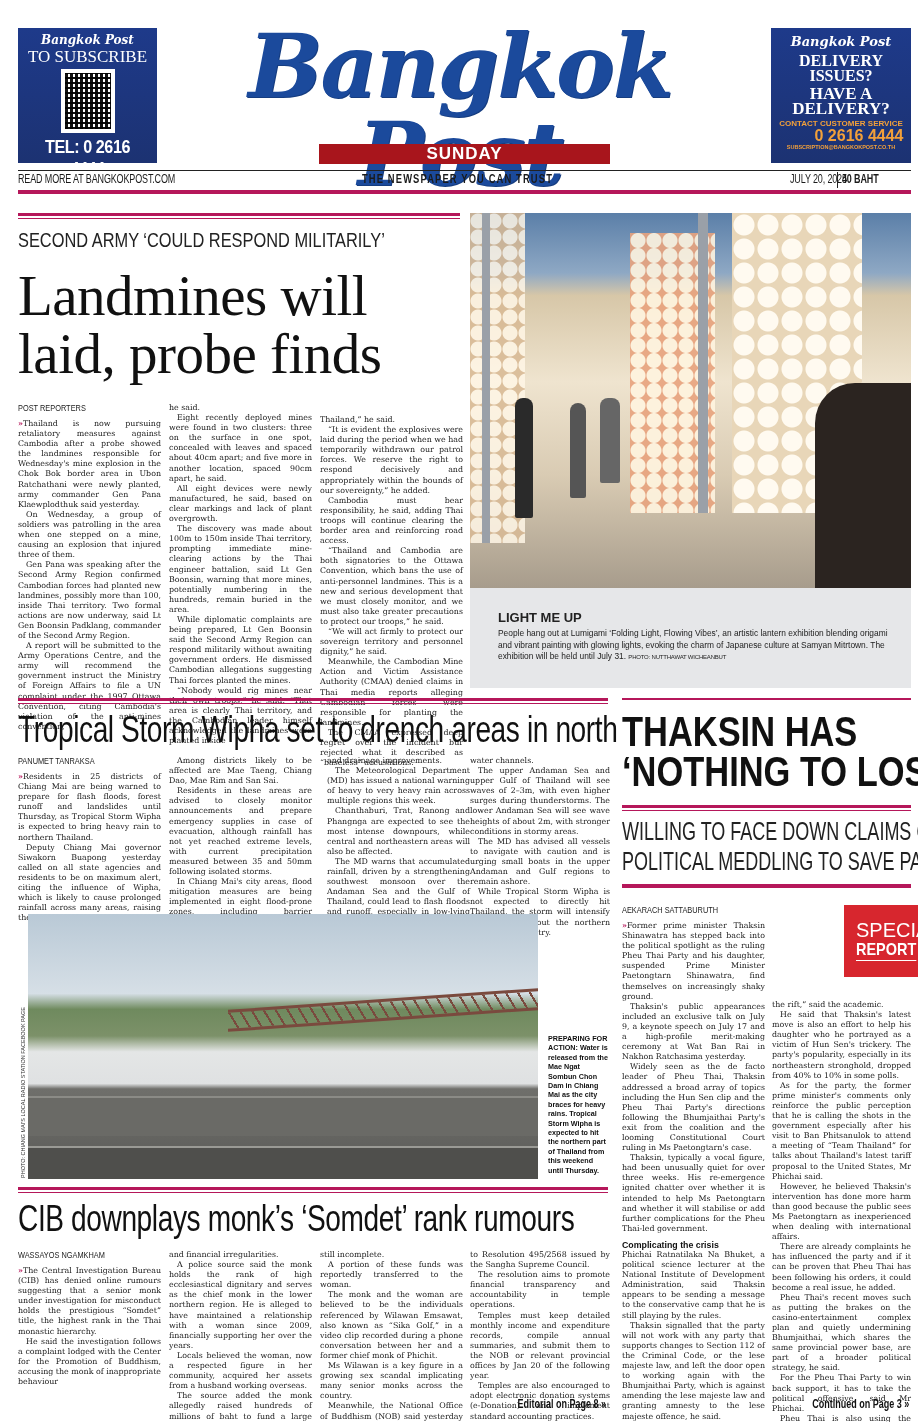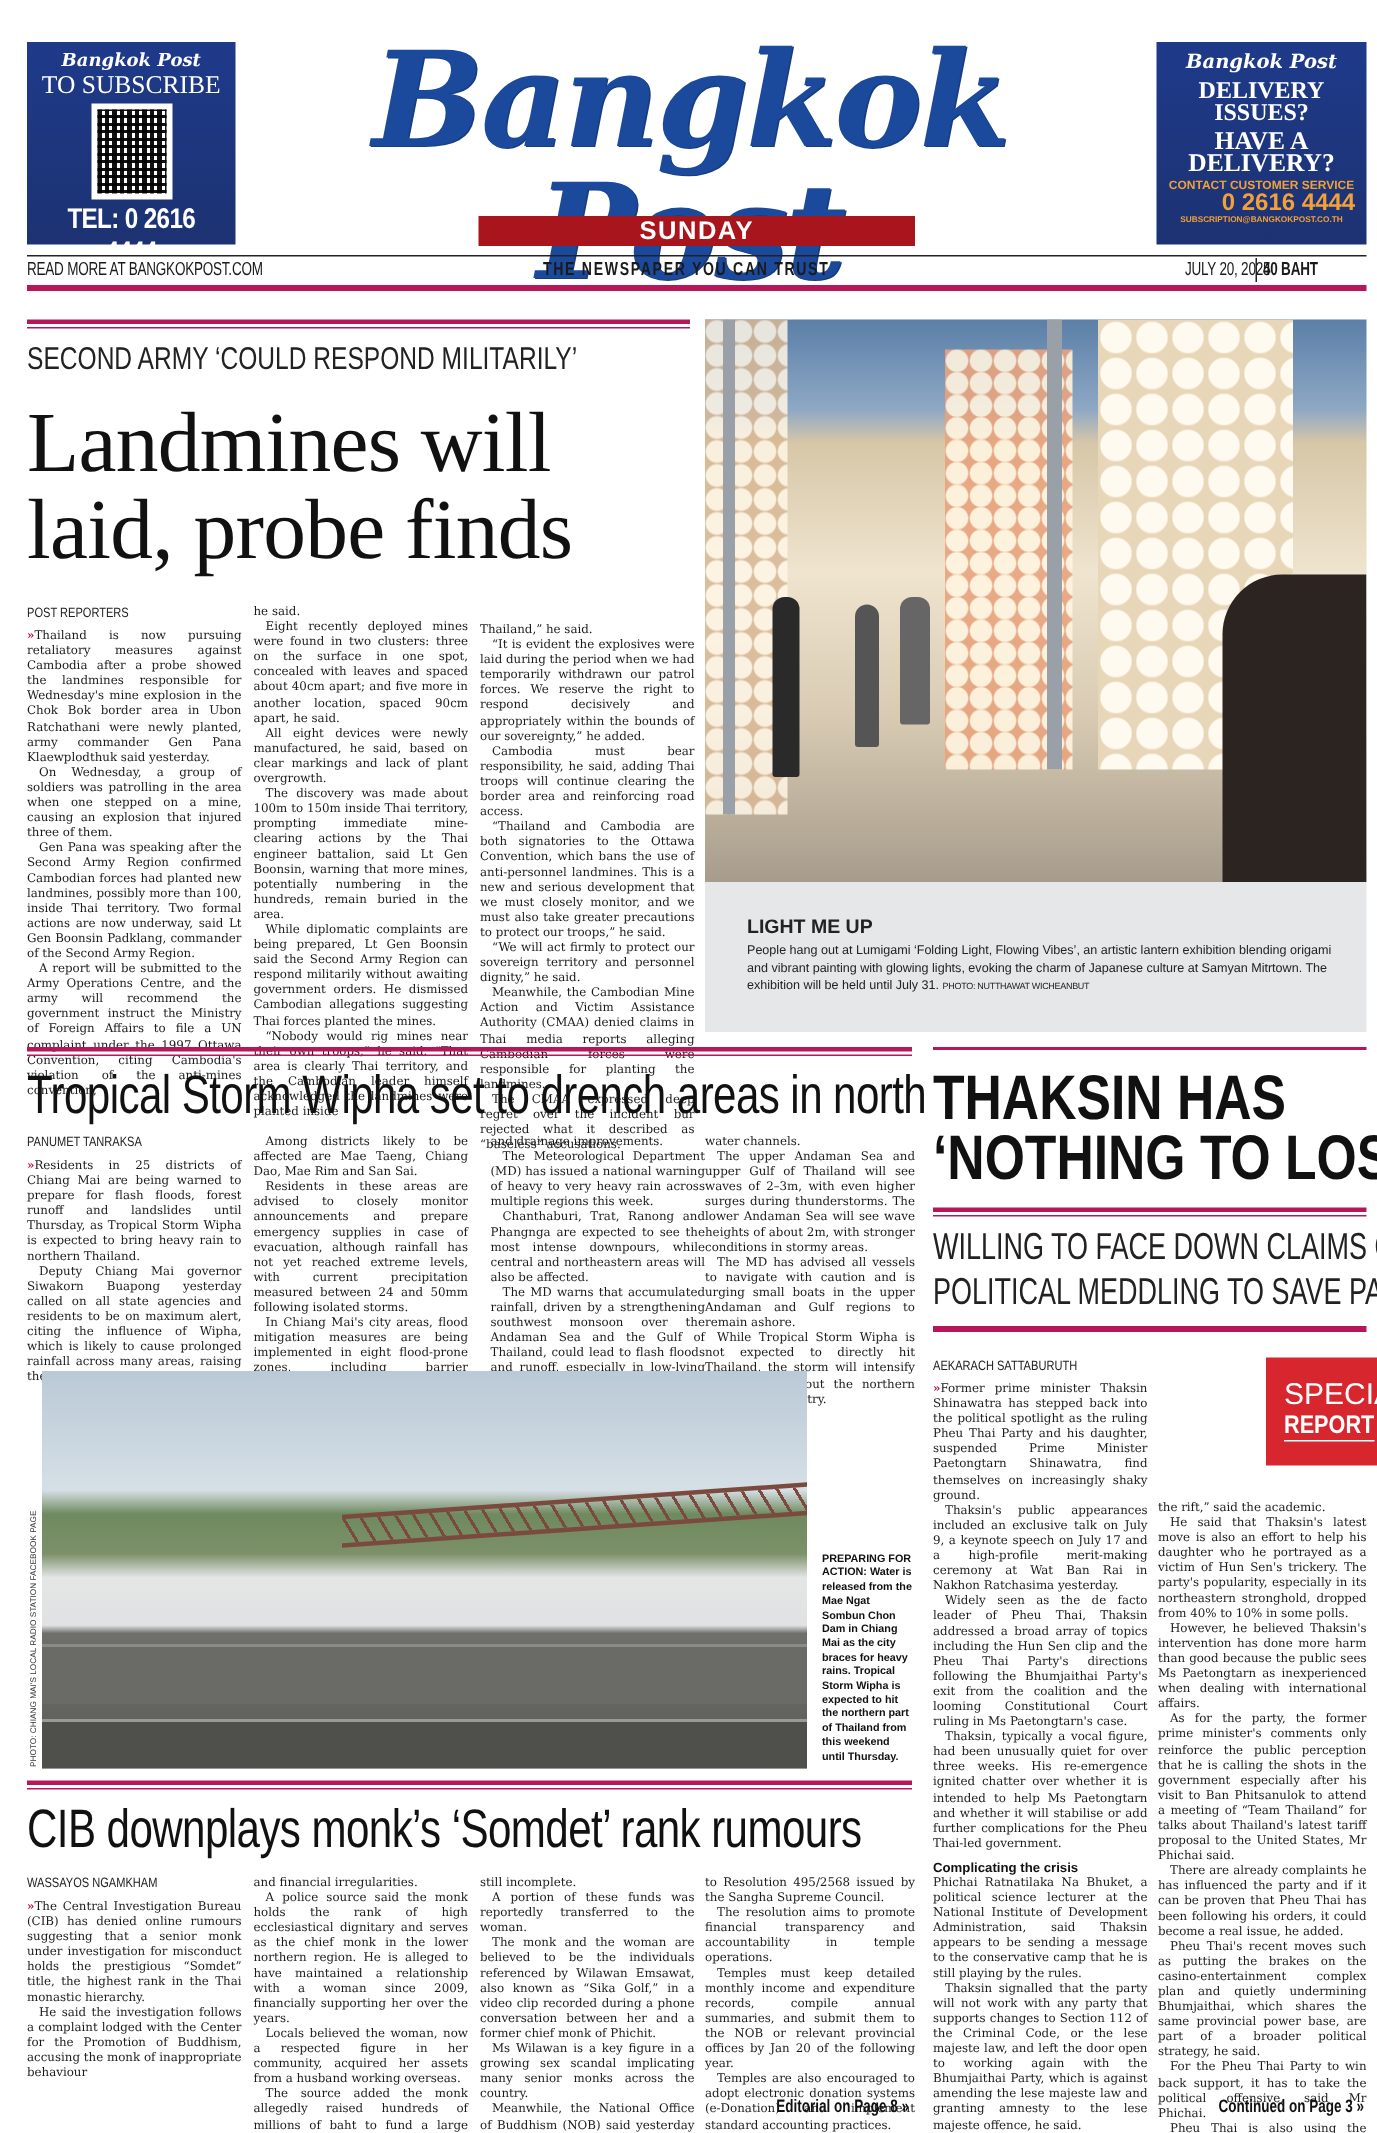--- a/index.html
+++ b/index.html
@@ -142,21 +142,21 @@
 <div class="abs accent-bar-thin" style="left:18px;top:703px;width:590px;"></div>
 <div class="abs hed-sans" style="left:18px;top:709px;">Tropical Storm Wipha set to drench areas in north</div>
 <div class="abs byline" style="left:18px;top:756px;">PANUMET TANRAKSA</div>
 
 <div class="abs col" style="left:18px;top:772px;width:143px;">
   <p class="first"><span class="chev">»</span><span>Residents in 25 districts of Chiang Mai are being warned to prepare for flash floods, forest runoff and landslides until Thursday, as Tropical Storm Wipha is expected to bring heavy rain to northern Thailand.</span></p>
   <p>Deputy Chiang Mai governor Siwakorn Buapong yesterday called on all state agencies and residents to be on maximum alert, citing the influence of Wipha, which is likely to cause prolonged rainfall across many areas, raising the risk of natural disasters.</p>
 </div>
 <div class="abs col" style="left:169px;top:756px;width:143px;">
   <p>Among districts likely to be affected are Mae Taeng, Chiang Dao, Mae Rim and San Sai.</p>
-  <p>Residents in these areas are advised to closely monitor announcements and prepare emergency supplies in case of evacuation, although rainfall has not yet reached extreme levels, with current precipitation measured between 24 and 50mm following isolated storms.</p>
+  <p>Residents in these areas are advised to closely monitor announcements and prepare emergency supplies in case of evacuation, although rainfall has not yet reached extreme levels, with current precipitation measured between 35 and 50mm following isolated storms.</p>
   <p>In Chiang Mai's city areas, flood mitigation measures are being implemented in eight flood-prone zones, including barrier modifications, pump installations, road surface adjustments</p>
 </div>
 <div class="abs col" style="left:327px;top:756px;width:143px;">
   <p class="first">and drainage improvements.</p>
   <p>The Meteorological Department (MD) has issued a national warning of heavy to very heavy rain across multiple regions this week.</p>
   <p>Chanthaburi, Trat, Ranong and Phangnga are expected to see the most intense downpours, while central and northeastern areas will also be affected.</p>
   <p>The MD warns that accumulated rainfall, driven by a strengthening southwest monsoon over the Andaman Sea and the Gulf of Thailand, could lead to flash floods and runoff, especially in low-lying areas and near foothills or</p>
 </div>
 <div class="abs col" style="left:470px;top:756px;width:140px;">
   <p class="first">water channels.</p>
@@ -228,20 +228,20 @@
   <p>Widely seen as the de facto leader of Pheu Thai, Thaksin addressed a broad array of topics including the Hun Sen clip and the Pheu Thai Party's directions following the Bhumjaithai Party's exit from the coalition and the looming Constitutional Court ruling in Ms Paetongtarn's case.</p>
   <p>Thaksin, typically a vocal figure, had been unusually quiet for over three weeks. His re-emergence ignited chatter over whether it is intended to help Ms Paetongtarn and whether it will stabilise or add further complications for the Pheu Thai-led government.</p>
   <div class="crosshead" style="margin-top:6px;">Complicating the crisis</div>
   <p class="first">Phichai Ratnatilaka Na Bhuket, a political science lecturer at the National Institute of Development Administration, said Thaksin appears to be sending a message to the conservative camp that he is still playing by the rules.</p>
   <p>Thaksin signalled that the party will not work with any party that supports changes to Section 112 of the Criminal Code, or the lese majeste law, and left the door open to working again with the Bhumjaithai Party, which is against amending the lese majeste law and granting amnesty to the lese majeste offence, he said.</p>
   <p>“It's his way of telling the conservative bloc that between the People's Party (PP) and the Bhumjaithai Party, he'd still rather work with Bhumjaithai despite</p>
 </div>
 <div class="abs col" style="left:772px;top:1000px;width:139px;">
   <p class="first">the rift,” said the academic.</p>
   <p>He said that Thaksin's latest move is also an effort to help his daughter who he portrayed as a victim of Hun Sen's trickery. The party's popularity, especially in its northeastern stronghold, dropped from 40% to 10% in some polls.</p>
+  <p>As for the party, the former prime minister's comments only reinforce the public perception that he is calling the shots in the government especially after his visit to Ban Phitsanulok to attend a meeting of “Team Thailand” for talks about Thailand's latest tariff proposal to the United States, Mr Phichai said.</p>
   <p>However, he believed Thaksin's intervention has done more harm than good because the public sees Ms Paetongtarn as inexperienced when dealing with international affairs.</p>
-  <p>As for the party, the former prime minister's comments only reinforce the public perception that he is calling the shots in the government especially after his visit to Ban Phitsanulok to attend a meeting of “Team Thailand” for talks about Thailand's latest tariff proposal to the United States, Mr Phichai said.</p>
   <p>There are already complaints he has influenced the party and if it can be proven that Pheu Thai has been following his orders, it could become a real issue, he added.</p>
   <p>Pheu Thai's recent moves such as putting the brakes on the casino-entertainment complex plan and quietly undermining Bhumjaithai, which shares the same provincial power base, are part of a broader political strategy, he said.</p>
   <p>For the Pheu Thai Party to win back support, it has to take the political offensive, said Mr Phichai.</p>
   <p>Pheu Thai is also using the Klatham Party to pull influence away from rivals and going after senators with ties to Bhumjaithai. The 20-baht flat-rate electric train fare is also aimed at shoring up</p>
 </div>
 <div class="abs jump" style="right:9px;top:1397px;">Continued on Page 3 »</div>
 
 </body></html>

